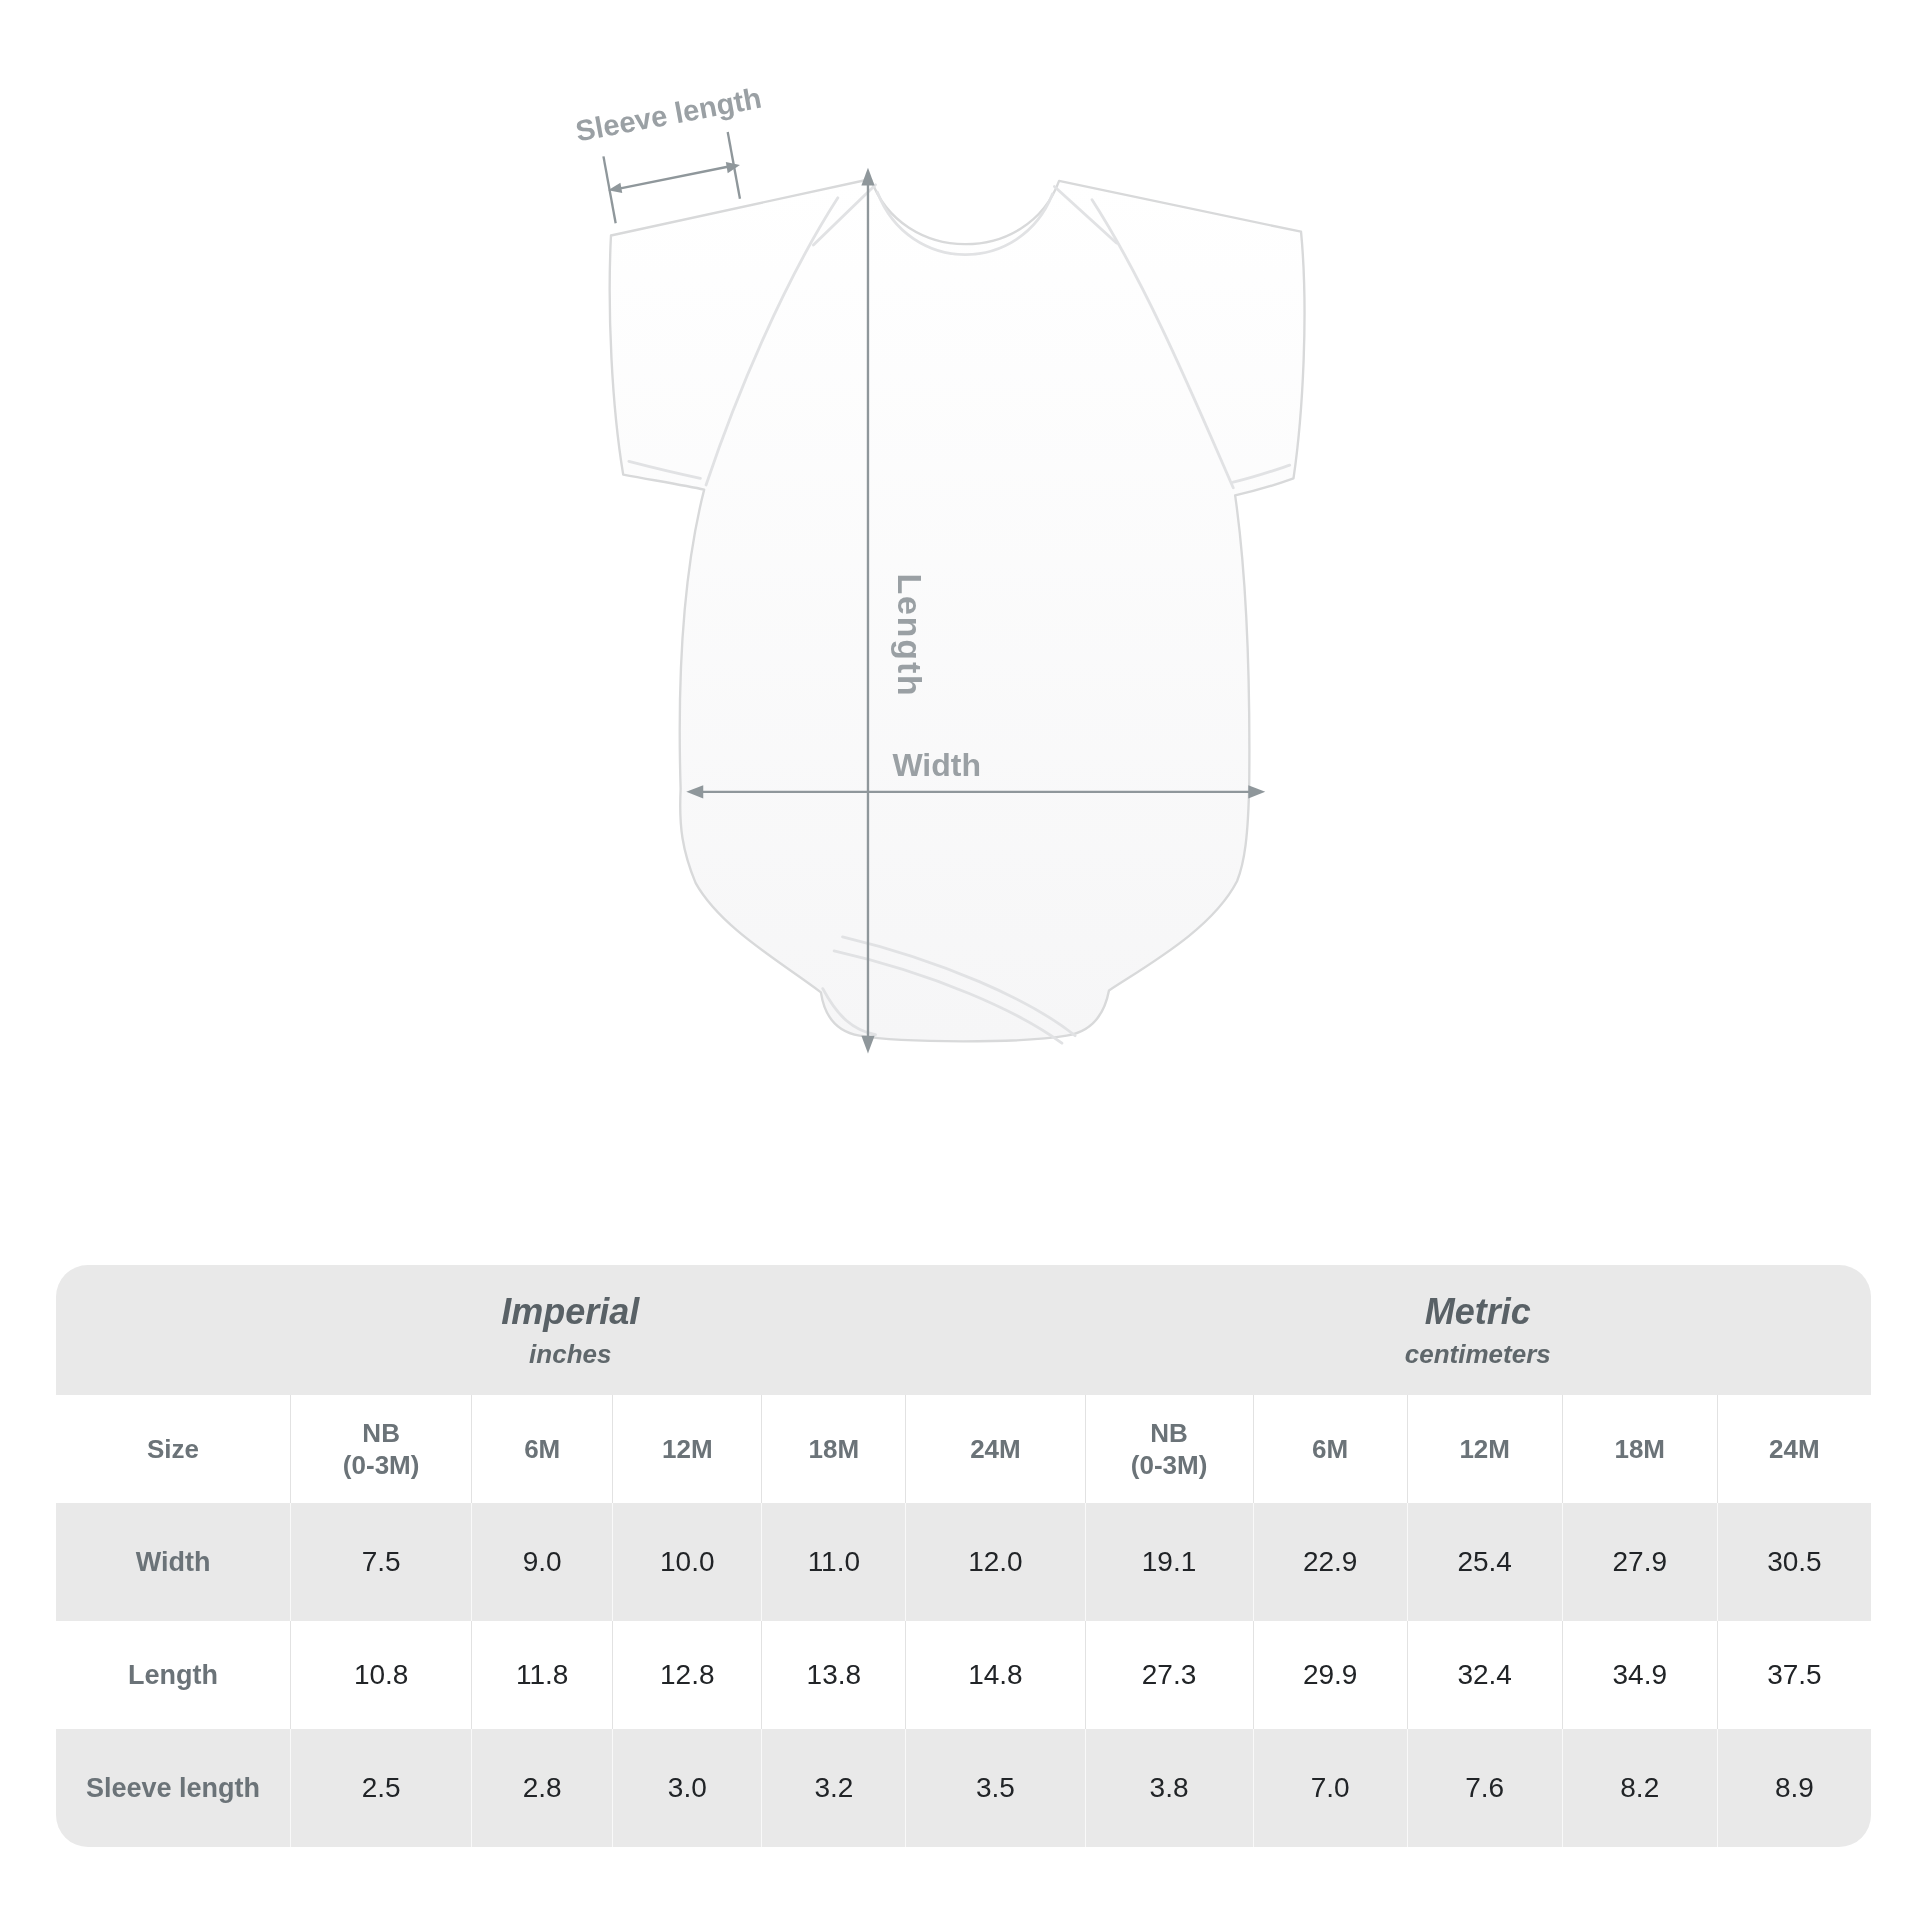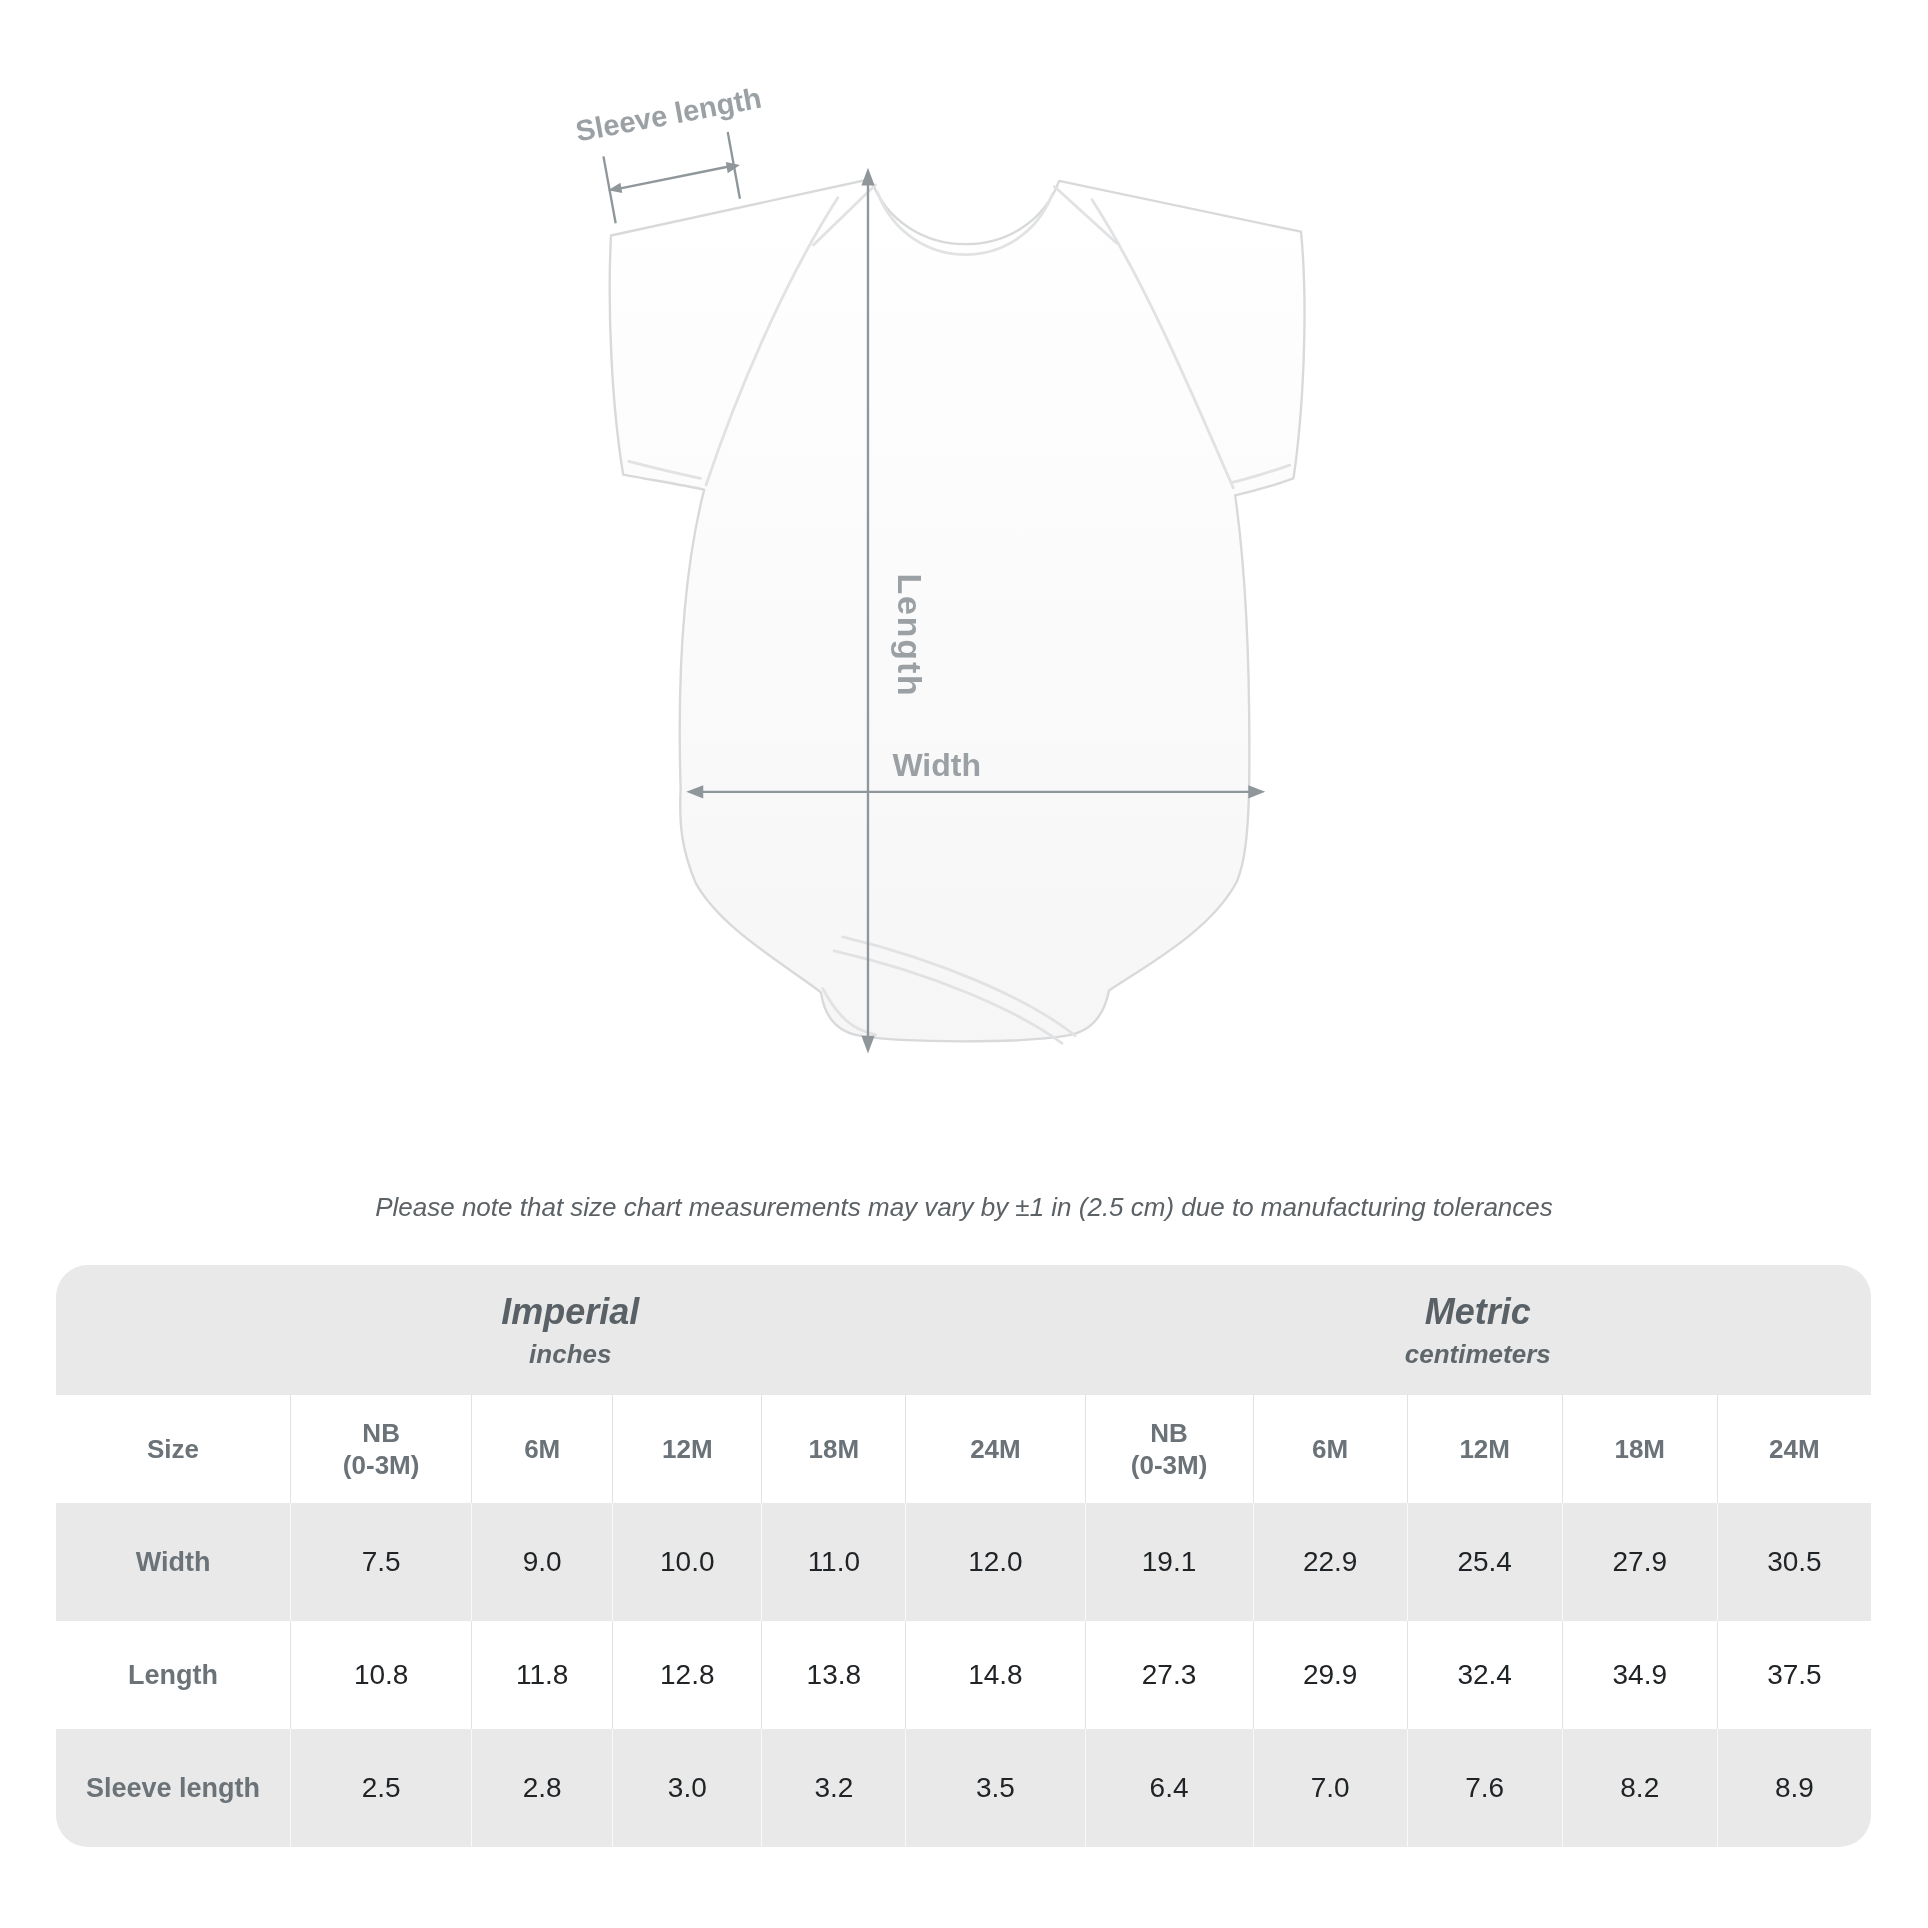--- a/index.html
+++ b/index.html
@@ -97,21 +97,20 @@
     <text class="ann-label" transform="translate(954,675) rotate(90)" text-anchor="middle" font-size="36" letter-spacing="2">Length</text>
 
     <g>
       <line class="ann-stroke" x1="746" y1="841" x2="1327" y2="841"></line>
       <path class="ann-fill" d="M729,841 L747,834 L747,848 Z"></path>
       <path class="ann-fill" d="M1344,841 L1326,834 L1326,848 Z"></path>
     </g>
     <text class="ann-label" x="995" y="824" text-anchor="middle" font-size="34">Width</text>
   </svg>
 
-  <div class="page-subtitle">Please note that size chart measurements may vary by ±1 in (2.5 cm) due to manufacturing tolerances</div>
 
   <div class="table-wrap">
     <table class="size-table">
       <colgroup>
         <col style="width:234px">
           <col style="width:181px">
           <col style="width:141px">
         <col style="width:149px">
           <col style="width:144px">
           <col style="width:179px">
@@ -195,21 +194,21 @@
             <td>34.9</td>
             <td>37.5</td>
           </tr>
           <tr class="gray">
             <th>Sleeve length</th>
             <td>2.5</td>
             <td>2.8</td>
             <td>3.0</td>
             <td>3.2</td>
             <td>3.5</td>
-            <td>6.4</td>
+            <td>3.8</td>
             <td>7.0</td>
             <td>7.6</td>
             <td>8.2</td>
             <td>8.9</td>
           </tr>
         </tbody>
     </table>
   </div>
 
 </div>

